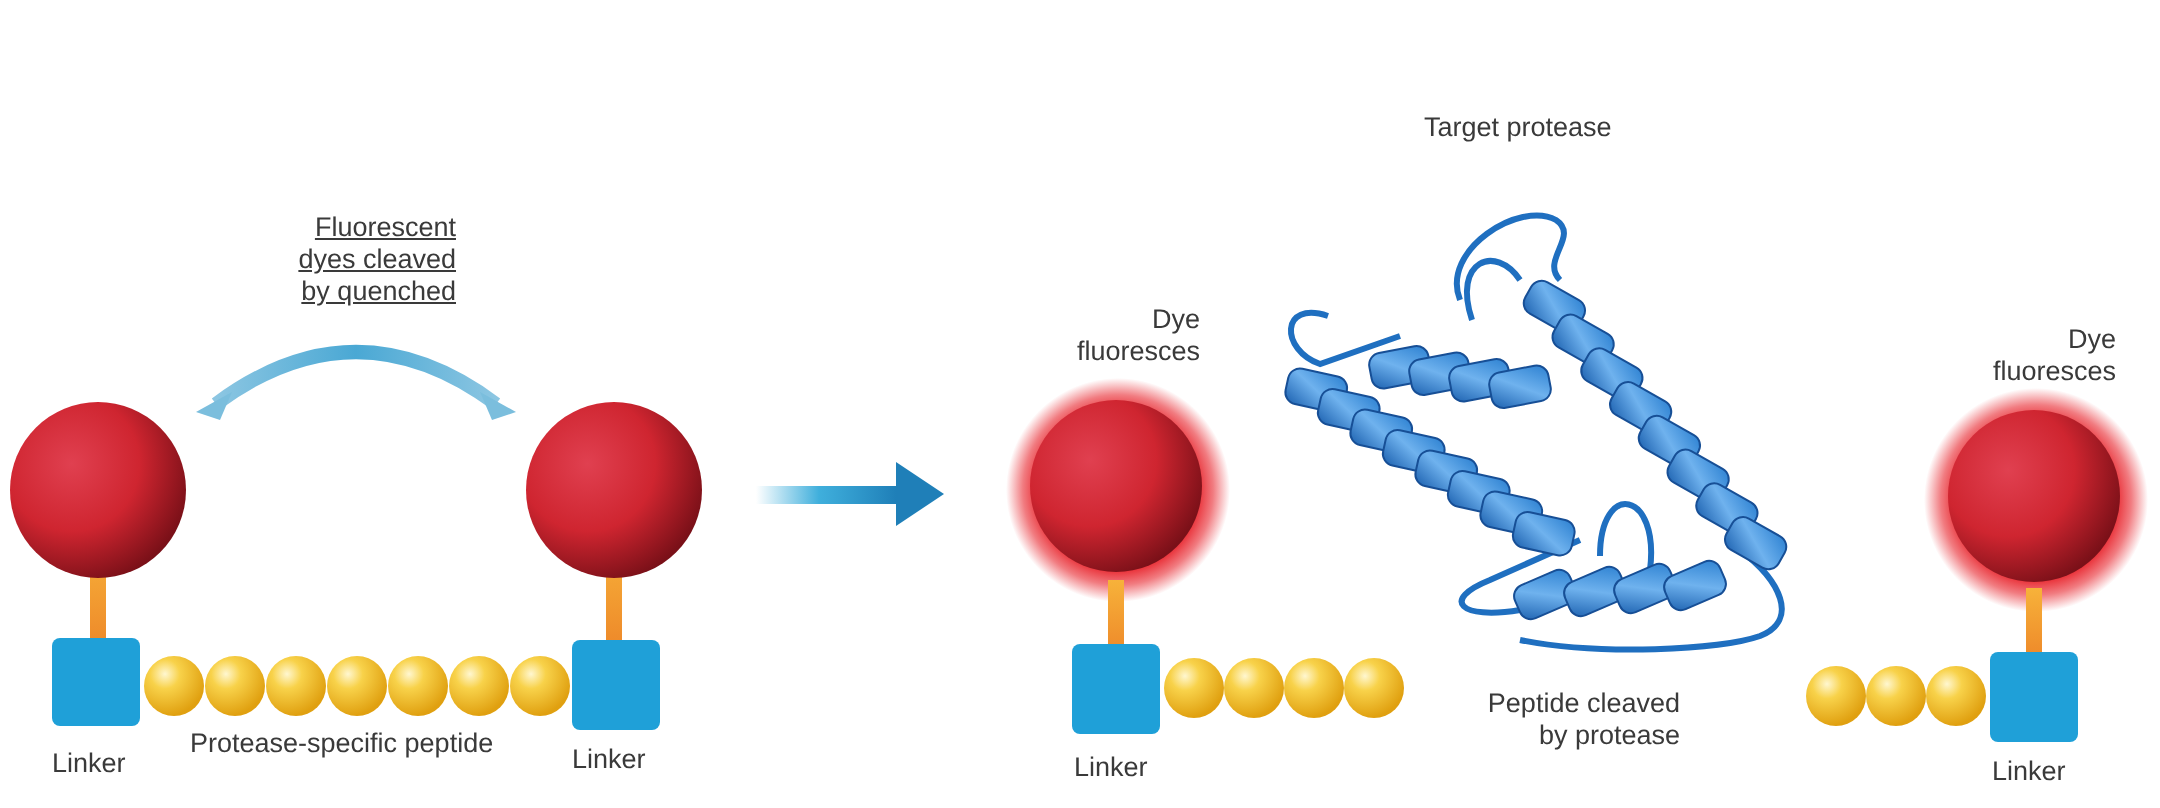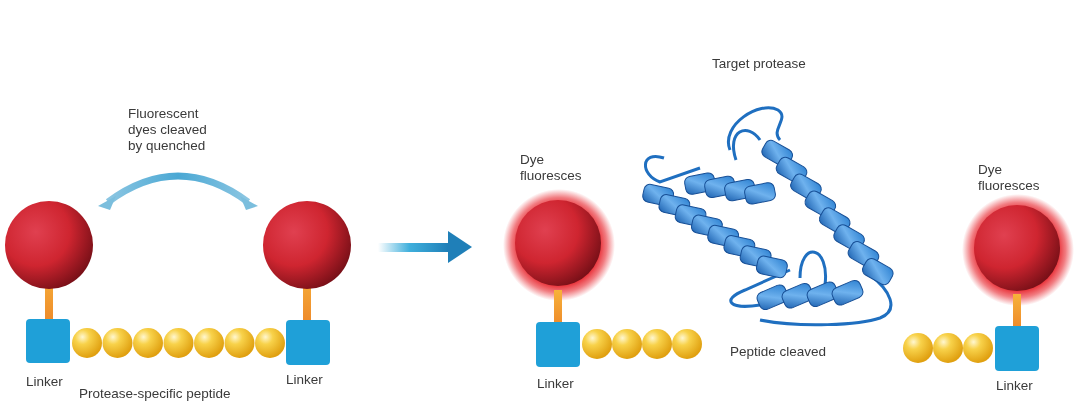--- a/index.html
+++ b/index.html
@@ -1,17 +1,17 @@
 <!DOCTYPE html>
 <html><head>
 <meta charset="utf-8">
 <style>
   html, body { margin: 0; padding: 0; background: #ffffff; }
   body { width: 1080px; height: 404px; position: relative; overflow: hidden; font-family: "Liberation Sans", sans-serif; }
-  .lbl { position: absolute; color: #3a3a3a; font-size: 13.5px; line-height: 16px; text-align: left; white-space: nowrap; }
+  .lbl { position: absolute; color: #3a3a3a; font-size: 13.5px; line-height: 16px; text-align: right; white-space: nowrap; }
   svg { position: absolute; left: 0; top: 0; }
 </style>
 </head>
 <body>
 
 <svg width="1080" height="404" viewBox="0 0 1080 404">
   <defs>
     <radialGradient id="dyeGrad" cx="35%" cy="35%" r="70%">
       <stop offset="0%" stop-color="#e04050"></stop>
       <stop offset="55%" stop-color="#cf2530"></stop>
@@ -142,35 +142,36 @@
 
     <g id="helix4">
         <rect x="763.5" y="282.25" width="18" height="30" rx="6" fill="url(#helixGrad)" stroke="#174f96" stroke-width="1" transform="rotate(66.56636963754947 772.5 297.25)"></rect>
         <rect x="788.5" y="280.75" width="18" height="30" rx="6" fill="url(#helixGrad)" stroke="#174f96" stroke-width="1" transform="rotate(66.56636963754947 797.5 295.75)"></rect>
         <rect x="813.5" y="279.25" width="18" height="30" rx="6" fill="url(#helixGrad)" stroke="#174f96" stroke-width="1" transform="rotate(66.56636963754947 822.5 294.25)"></rect>
         <rect x="838.5" y="277.75" width="18" height="30" rx="6" fill="url(#helixGrad)" stroke="#174f96" stroke-width="1" transform="rotate(66.56636963754947 847.5 292.75)"></rect>
       </g>
   </g>
 </svg>
 
-<div class="lbl" style="left:128px; top:106px; width:100px;">
+<div class="lbl" style="left:128px; top:106px; width:100px;text-decoration:underline;">
   <div>Fluorescent</div>
   <div>dyes cleaved</div>
   <div>by quenched</div>
 </div>
 <div class="lbl" style="left:26px; top:374px;">Linker</div>
 <div class="lbl" style="left:286px; top:372px;">Linker</div>
-<div class="lbl" style="left:79px; top:364px;margin-top:22px;">Protease-specific peptide</div>
+<div class="lbl" style="left:95px; top:364px;">Protease-specific peptide</div>
 
 <div class="lbl" style="left:712px; top:56px;">Target protease</div>
 <div class="lbl" style="left:520px; top:152px; width:80px;">
   <div>Dye</div>
   <div>fluoresces</div>
 </div>
 <div class="lbl" style="left:978px; top:162px; width:80px;">
   <div>Dye</div>
   <div>fluoresces</div>
 </div>
 <div class="lbl" style="left:730px; top:344px; width:110px;">
   <div>Peptide cleaved</div>
+  <div>by protease</div>
 </div>
 <div class="lbl" style="left:537px; top:376px;">Linker</div>
 <div class="lbl" style="left:996px; top:378px;">Linker</div>
 
 </body></html>

